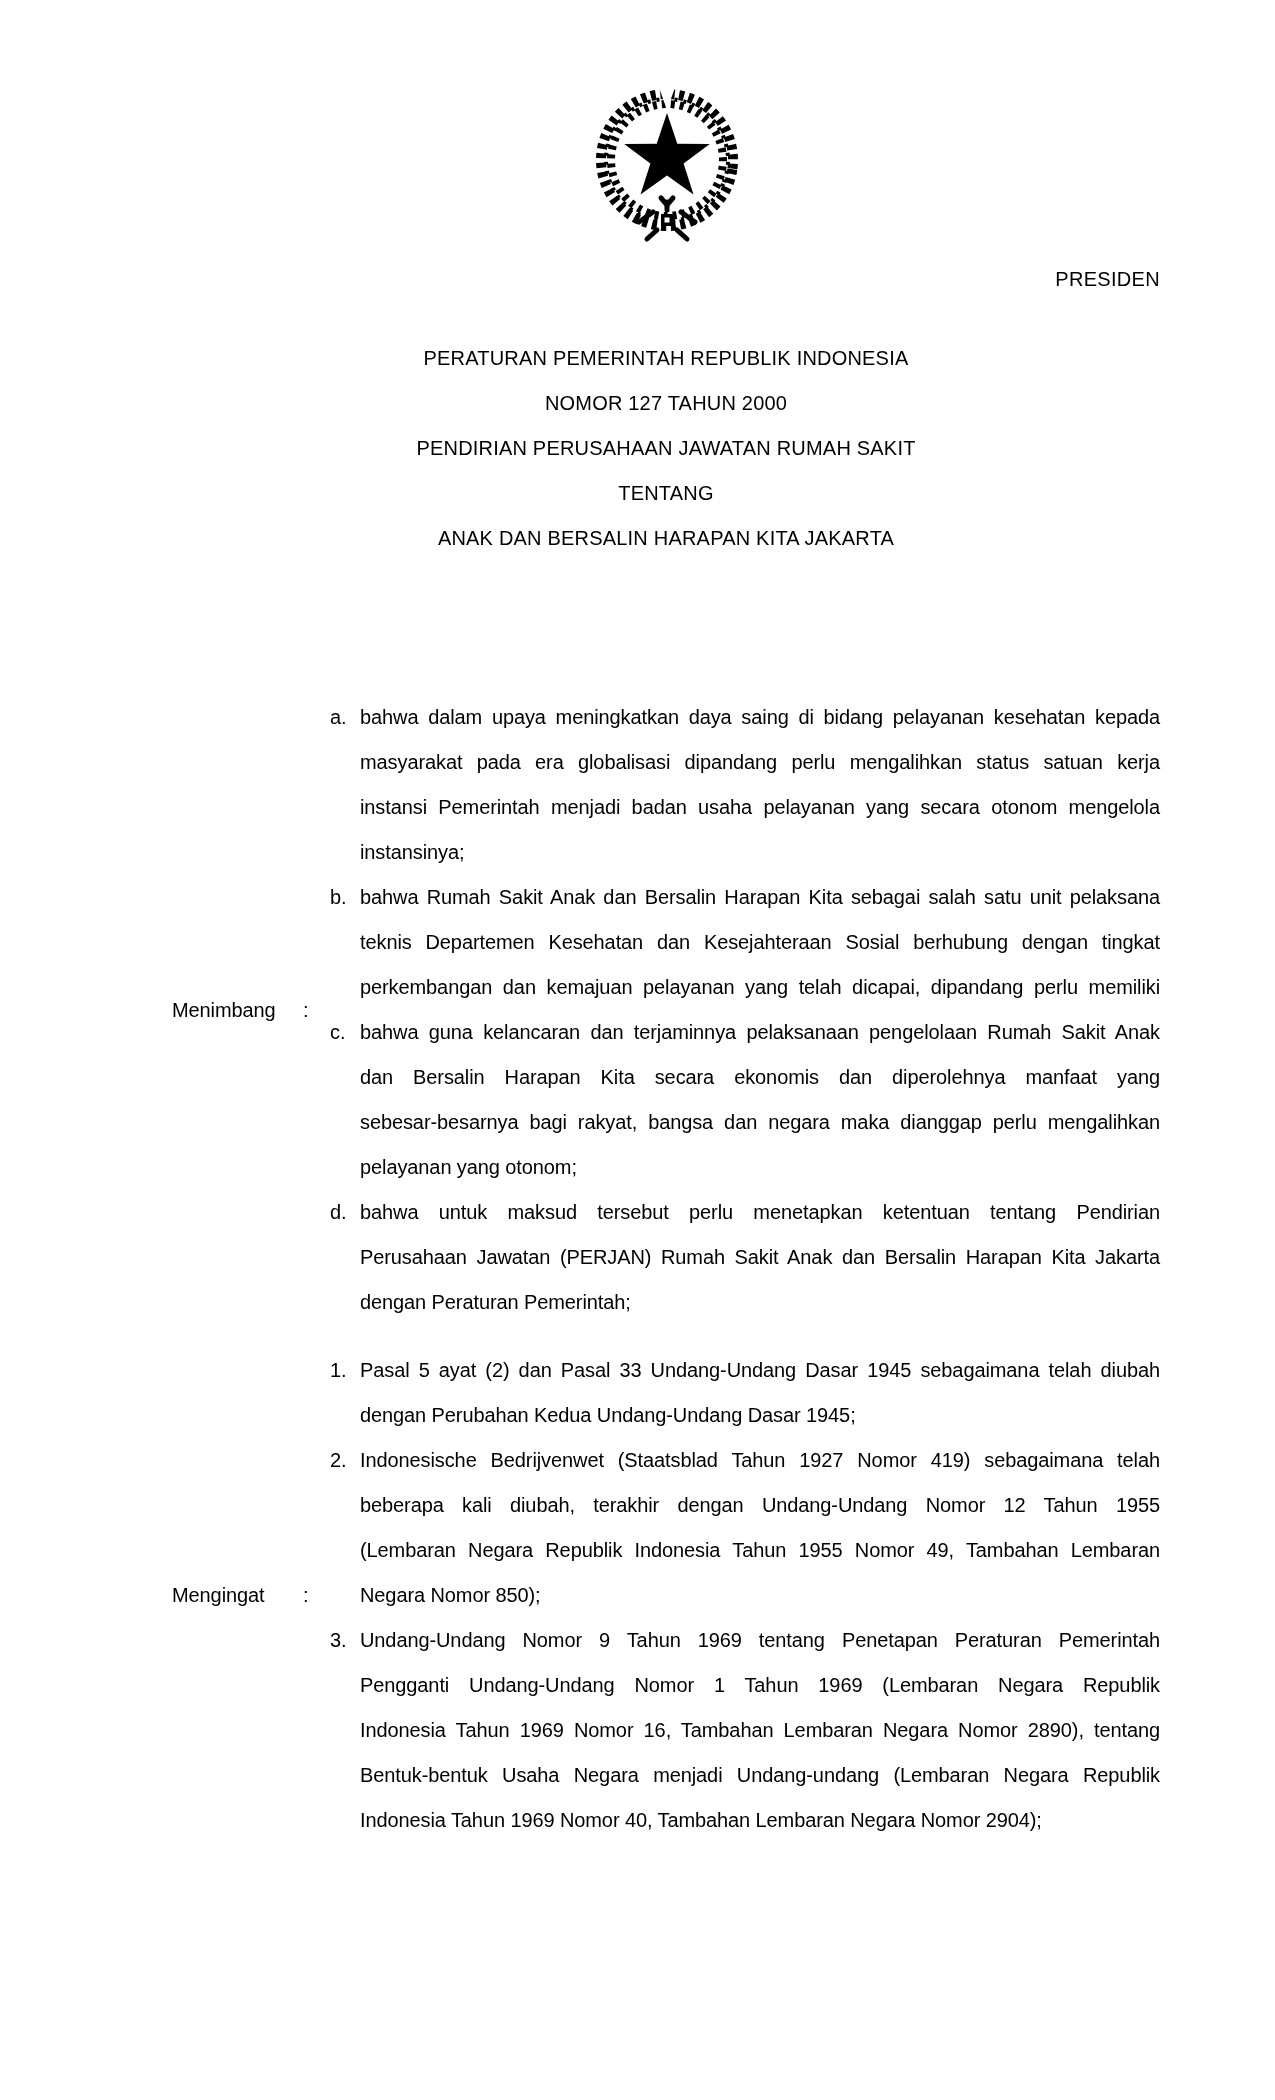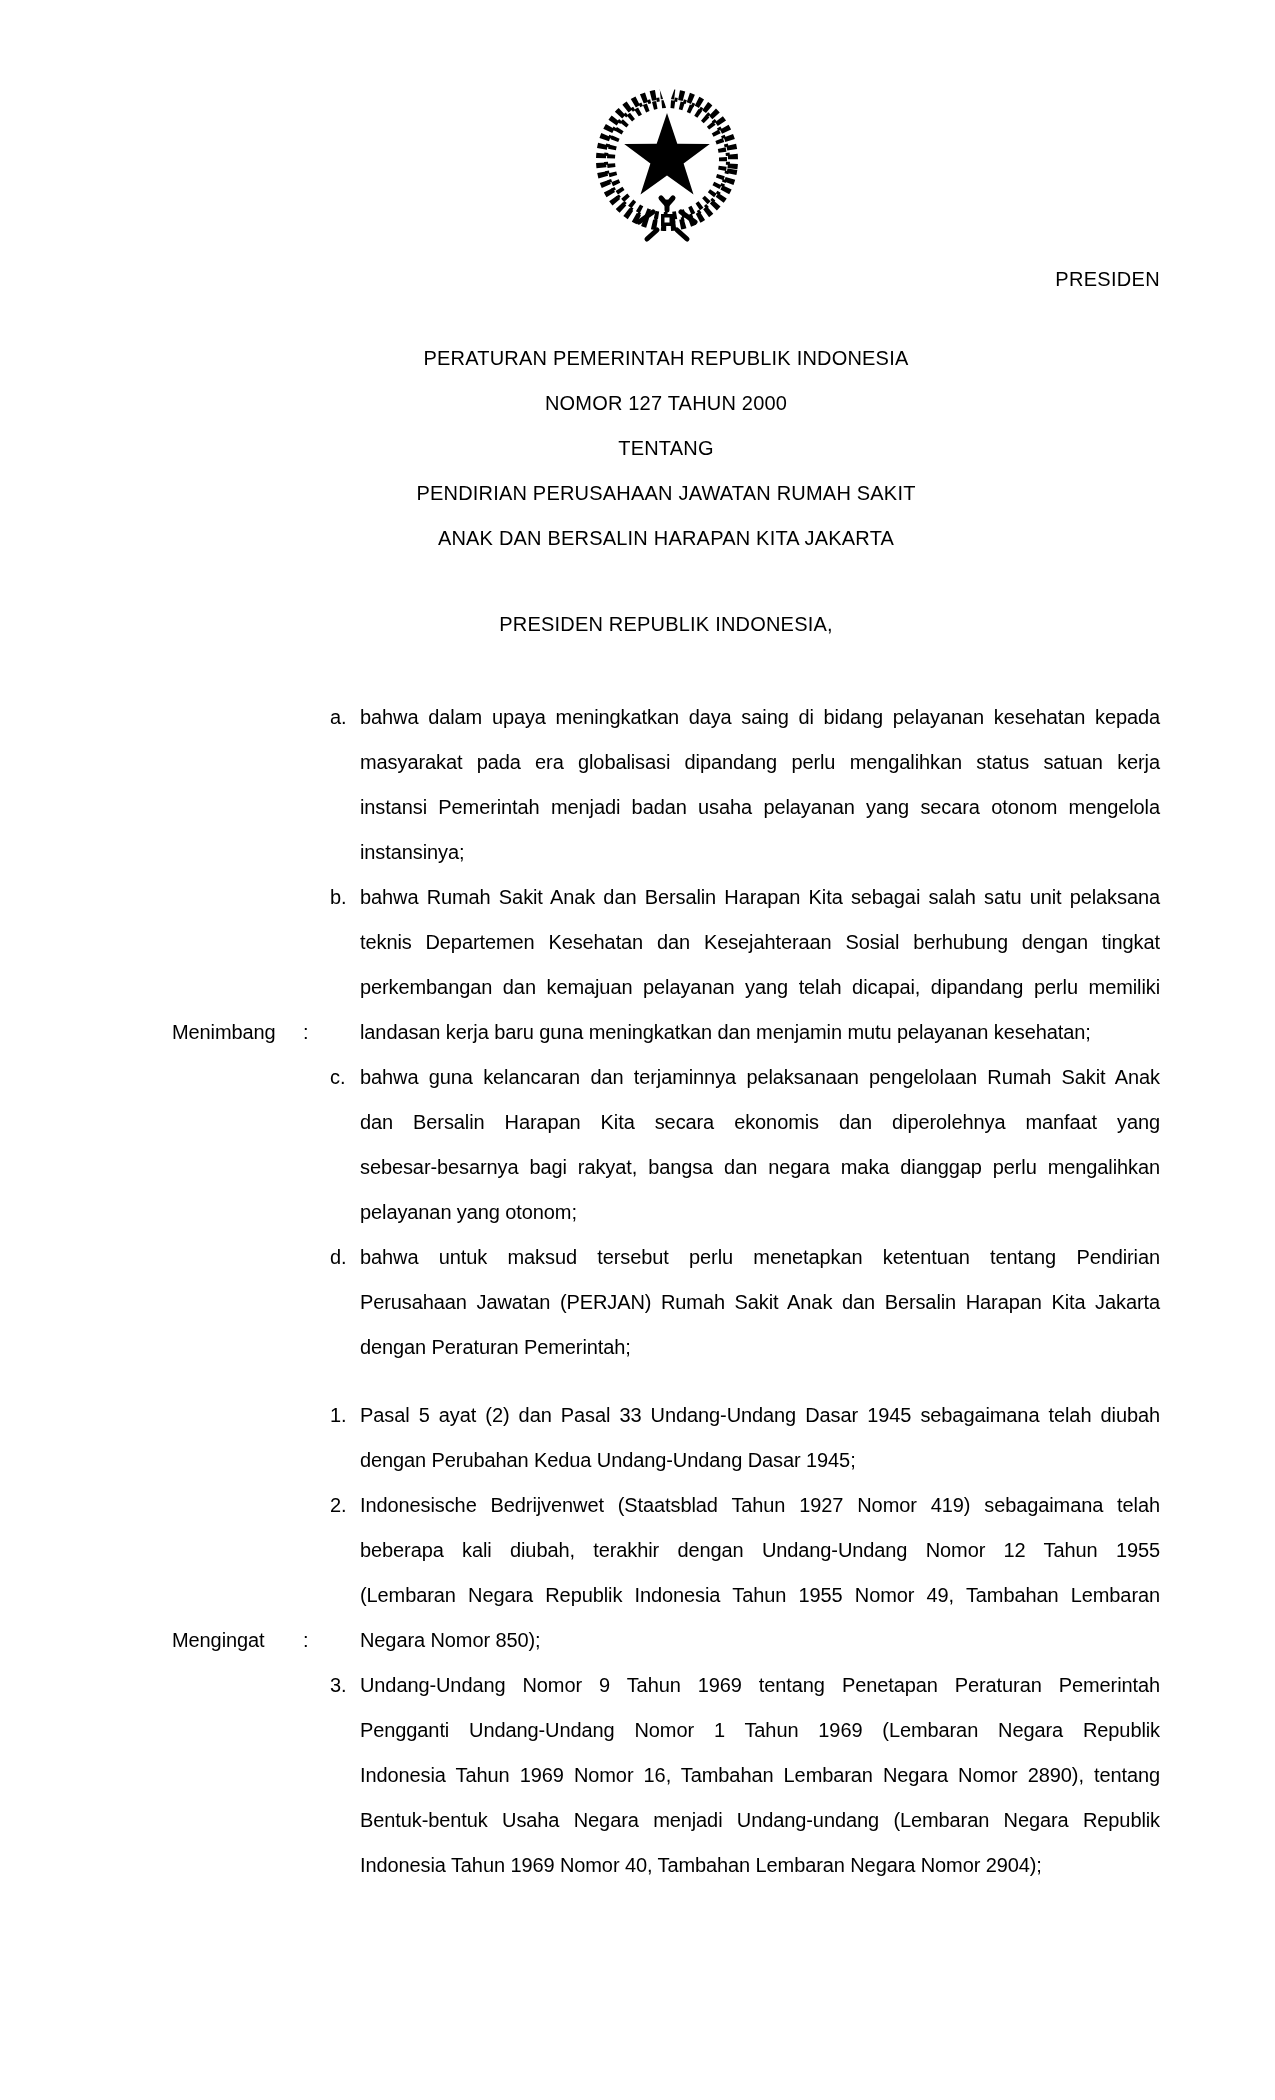--- a/index.html
+++ b/index.html
@@ -71,26 +71,25 @@
     </svg>
   </div>
 
   <div class="letterhead">
     <div>PRESIDEN</div>
   </div>
 
   <div class="title-block">
     <div>PERATURAN PEMERINTAH REPUBLIK INDONESIA</div>
     <div>NOMOR 127 TAHUN 2000</div>
+    <div>PENDIRIAN PERUSAHAAN JAWATAN RUMAH SAKIT</div>
     <div>TENTANG</div>
-    <div>PENDIRIAN PERUSAHAAN JAWATAN RUMAH SAKIT</div>
     <div>ANAK DAN BERSALIN HARAPAN KITA JAKARTA</div>
   </div>
 
-  <div class="salutation">PRESIDEN REPUBLIK INDONESIA,</div>
 
   <div class="clauses">
       <div class="sec">
         <div class="sec-label">Menimbang</div>
         <div class="sec-colon">:</div>
         <div class="items">
           <div class="item">
             <div class="marker">a.</div>
             <div class="lines">
               <div class="ln">bahwa dalam upaya meningkatkan daya saing di bidang pelayanan kesehatan kepada</div>
@@ -98,21 +97,20 @@
               <div class="ln">instansi Pemerintah menjadi badan usaha pelayanan yang secara otonom mengelola</div>
               <div class="ln last">instansinya;</div>
             </div>
           </div>
           <div class="item">
             <div class="marker">b.</div>
             <div class="lines">
               <div class="ln">bahwa Rumah Sakit Anak dan Bersalin Harapan Kita sebagai salah satu unit pelaksana</div>
               <div class="ln">teknis Departemen Kesehatan dan Kesejahteraan Sosial berhubung dengan tingkat</div>
               <div class="ln">perkembangan dan kemajuan pelayanan yang telah dicapai, dipandang perlu memiliki</div>
-              <div class="ln last">landasan kerja baru guna meningkatkan dan menjamin mutu pelayanan kesehatan;</div>
             </div>
           </div>
           <div class="item">
             <div class="marker">c.</div>
             <div class="lines">
               <div class="ln">bahwa guna kelancaran dan terjaminnya pelaksanaan pengelolaan Rumah Sakit Anak</div>
               <div class="ln">dan Bersalin Harapan Kita secara ekonomis dan diperolehnya manfaat yang</div>
               <div class="ln">sebesar-besarnya bagi rakyat, bangsa dan negara maka dianggap perlu mengalihkan</div>
               <div class="ln last">pelayanan yang otonom;</div>
             </div>

